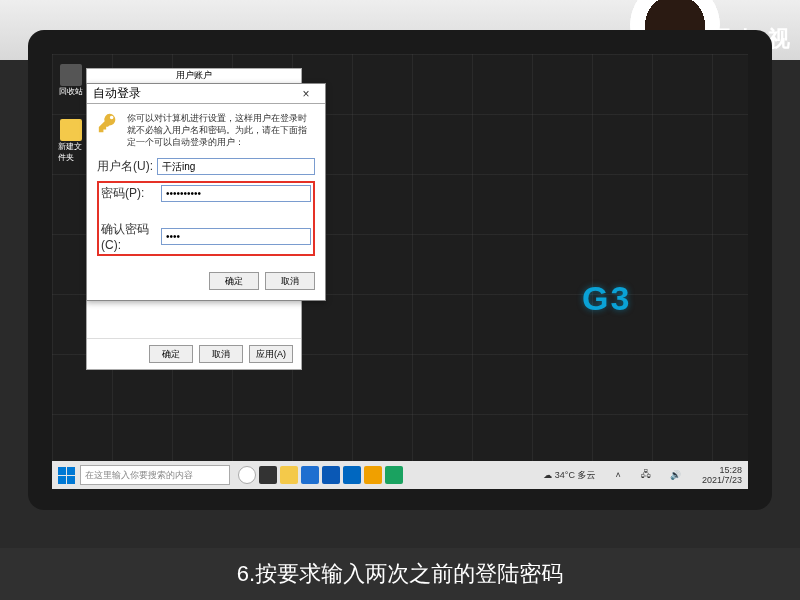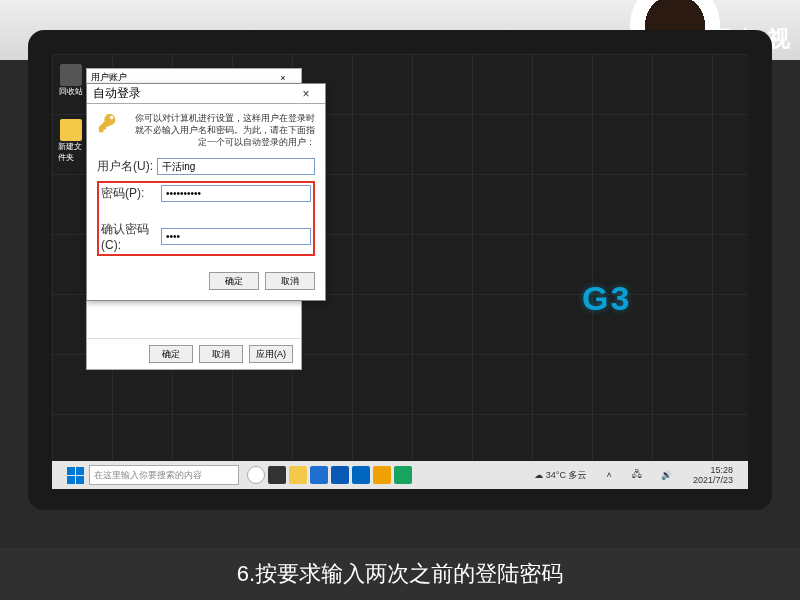--- a/index.html
+++ b/index.html
@@ -57,21 +57,21 @@
     display: flex; flex-direction: column; gap: 22px;
   }
   .dicon { width: 26px; display:flex; flex-direction:column; align-items:center; color:#fff; font-size:8px; }
   .dicon-box { width: 22px; height: 22px; background: #2d7dd2; border-radius:2px; }
   .dicon.trash .dicon-box { background: #555; }
   
   .taskbar {
     position: absolute; left:0; right:0; bottom:0; height: 28px;
     background: #e6e6e6;
     display: flex; align-items: center;
-    padding: 0 11px;
+    padding: 0 2px;
     gap: 2px;
   }
   .start { width: 24px; height: 22px; display:flex; align-items:center; justify-content:center; }
   .winlogo { display:grid; grid-template-columns: 8px 8px; grid-template-rows:8px 8px; gap:1px; }
   .winlogo span { background:#0078d4; }
   .search {
     width: 150px; height: 20px; background:#fff; border:1px solid #aaa;
     display:flex; align-items:center; padding:0 4px; font-size:9px; color:#888;
   }
   .task-icons { display:flex; gap:3px; margin-left:6px; align-items:center; }
@@ -79,38 +79,38 @@
   .spacer { flex:1; }
   .tray { display:flex; align-items:center; gap:20px; font-size:9px; color:#333; padding-right:4px;}
   .clock { text-align:right; line-height:10px; }
   
   .dlg {
     position: absolute; left: 34px; top: 14px;
     width: 216px; height: 302px;
     background: #fff; border:1px solid #aaa;
     display:flex; flex-direction:column;
   }
-  .dlg-title { height:18px; display:flex; align-items:center; padding:0 4px; font-size:9px; border-bottom:1px solid #ddd;}
+  .dlg-title { height:18px; display:flex; align-items:center; padding:0 4px; font-size:9px; border-bottom:1px solid #ddd;flex-direction:column;}
   .dlg-title .x { margin-left:auto; width:28px; text-align:center; cursor:pointer; }
   .dlg-body { flex:1; padding:6px 8px; font-size:9px; color:#333; display:flex; flex-direction:column; }
   .dlg-mid-btns { display:flex; gap:6px; justify-content:flex-end; margin-top:100px;}
   .btn { min-width:44px; height:18px; border:1px solid #999; background:#efefef; font-size:9px; display:flex; align-items:center; justify-content:center; cursor:pointer; }
   .panel { border:1px solid #ccc; padding:6px; margin-top:8px; font-size:9px; }
   .dlg-foot { display:flex; gap:6px; justify-content:flex-end; padding:6px 8px; border-top:1px solid #ddd;}
   
   .sub {
     position: absolute; left: 34px; top: 29px;
     width: 240px; background:#fff; border:1px solid #888;
     box-shadow: 0 2px 6px rgba(0,0,0,.3);
     font-size:10px;
   }
   .sub-title { height:20px; display:flex; align-items:center; padding:0 6px; font-size:12px; background:#fff; border-bottom:1px solid #aaa;}
   .sub-title .x { margin-left:auto; width:26px; text-align:center; cursor:pointer; color:#333;}
   .sub-body { padding:8px 10px 10px 10px; }
-  .sub-info { display:flex; gap:8px; margin-bottom:10px;text-align:right; }
+  .sub-info { display:flex; gap:8px; margin-bottom:10px; }
   .keyicon { width:22px; flex:0 0 22px; }
   .keyicon svg { width:22px; height:22px; }
   .sub-info-text { font-size:9px; color:#333; line-height:12px; }
   .form-row { display:flex; align-items:center; margin-bottom:6px; }
   .form-row label { width:60px; font-size:12px; color:#333; }
   .form-row input {
     flex:1; height:17px; border:1px solid #7a9ccf; padding:0 4px;
     font-size:10px; font-family:inherit;
   }
   .highlight { border:2px solid #e53126; padding:2px; margin-bottom:6px; }

